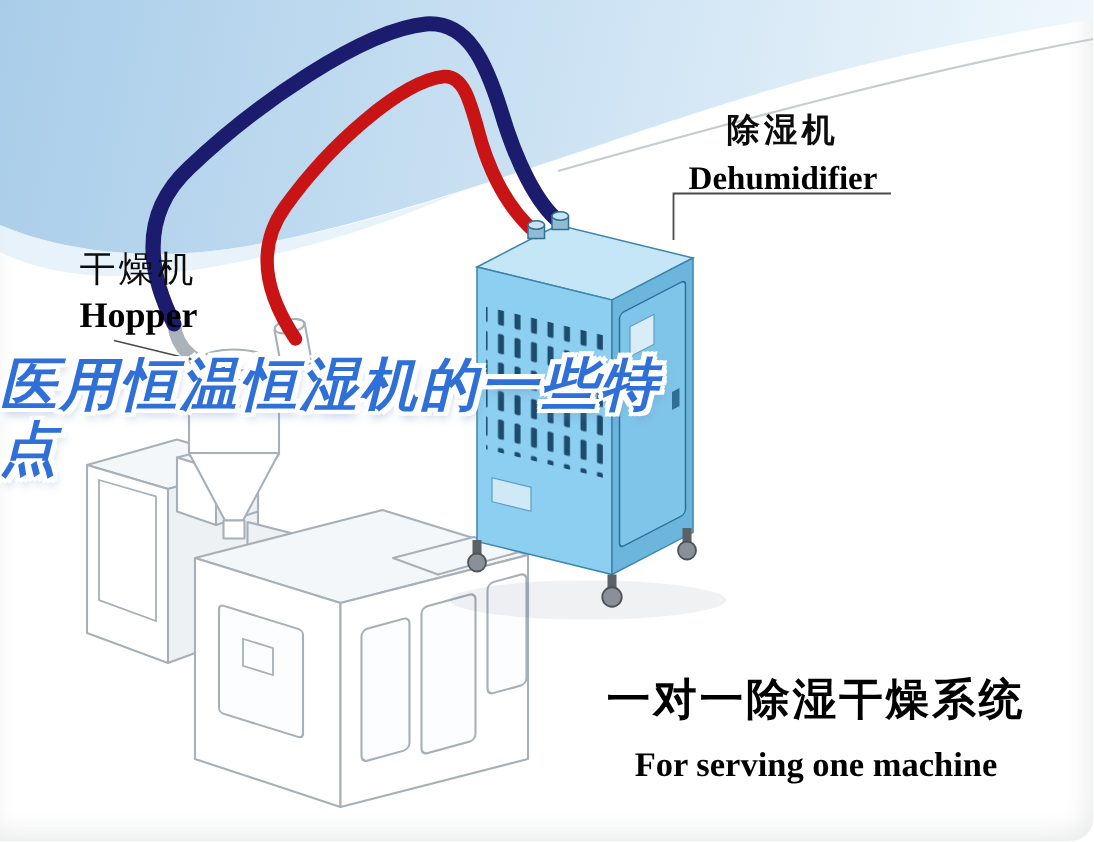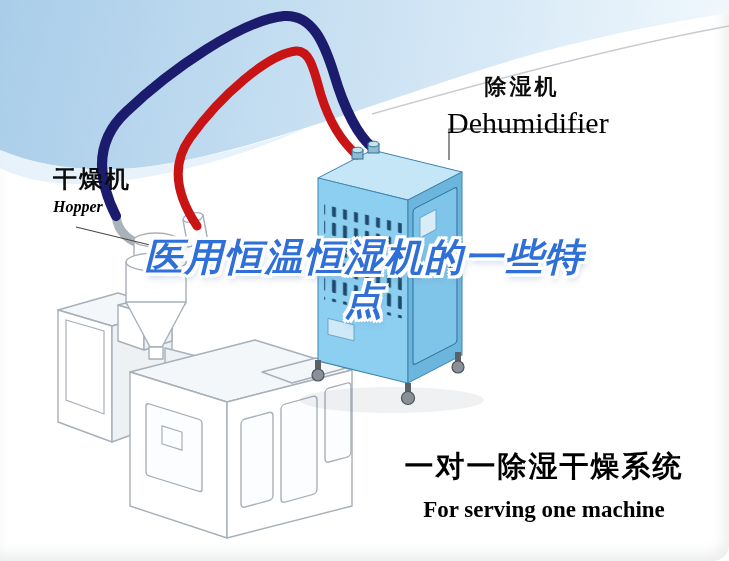--- a/index.html
+++ b/index.html
@@ -23,29 +23,29 @@
   .panel { fill:#fcfdfe; stroke:var(--line-art,#a7b0b8); stroke-width:1.4; }
   .panel-outline { fill:none; stroke:var(--line-art,#a7b0b8); stroke-width:1.2; }
   .face-front { fill:var(--machine-front,#8ccff0); stroke:#3c84ad; stroke-width:1; }
   .face-side  { fill:var(--machine-side,#6cb6dd); stroke:#3c84ad; stroke-width:1; }
   .face-top   { fill:var(--machine-top,#c5e6f6); stroke:#3c84ad; stroke-width:1; }
   .pointer { stroke:#4a4a4a; stroke-width:1.2; fill:none; }
   .topline { stroke:#c6ccd1; stroke-width:1.4; fill:none; }
 
   
   .hopper-label { position:absolute; left:53px; top:163px; }
-  .hopper-label .label-cn { font-size:24px; font-weight:bold; letter-spacing:2px; color:var(--label-text,#0c0c0c); }
-  .hopper-label .label-en { font-family:"Liberation Serif", serif; font-weight:bold; font-size:16px; margin-top:3px; color:#000;font-style:italic; }
+  .hopper-label .label-cn { font-size:24px; font-weight:normal; letter-spacing:2px; color:var(--label-text,#0c0c0c); }
+  .hopper-label .label-en { font-family:"Liberation Serif", serif; font-weight:bold; font-size:24px; margin-top:3px; color:#000; }
 
   .dehum-label { position:absolute; left:447px; top:72px; width:150px; text-align:center; }
   .dehum-label .label-cn { font-size:22px; font-weight:bold; letter-spacing:3px; color:var(--label-text,#0c0c0c); }
-  .dehum-label .label-en { font-family:"Liberation Serif", serif; font-weight:normal; font-size:30px; margin-top:4px; color:#000; }
+  .dehum-label .label-en { font-family:"Liberation Serif", serif; font-weight:bold; font-size:22px; margin-top:4px; color:#000; }
 
   .main-title {
-    position:absolute; left:0; top:236px; width:100%; text-align:center;
+    position:absolute; left:0; top:236px; width:100%; text-align:left;
     font-weight:bold; font-style:italic; font-size:38px; line-height:1.12; letter-spacing:2px;
     color:var(--title-blue,#2f6fd8);
     text-shadow:
       -3px -3px 0 #fff, 3px -3px 0 #fff, -3px 3px 0 #fff, 3px 3px 0 #fff,
       0 -3px 0 #fff, 0 3px 0 #fff, -3px 0 0 #fff, 3px 0 0 #fff,
       2px 5px 6px rgba(110,140,190,.45);
   }
 
   .caption { position:absolute; left:396px; top:447px; width:296px; text-align:center; }
   .caption .caption-cn { font-size:29px; font-weight:bold; letter-spacing:2px; color:#000000; }

